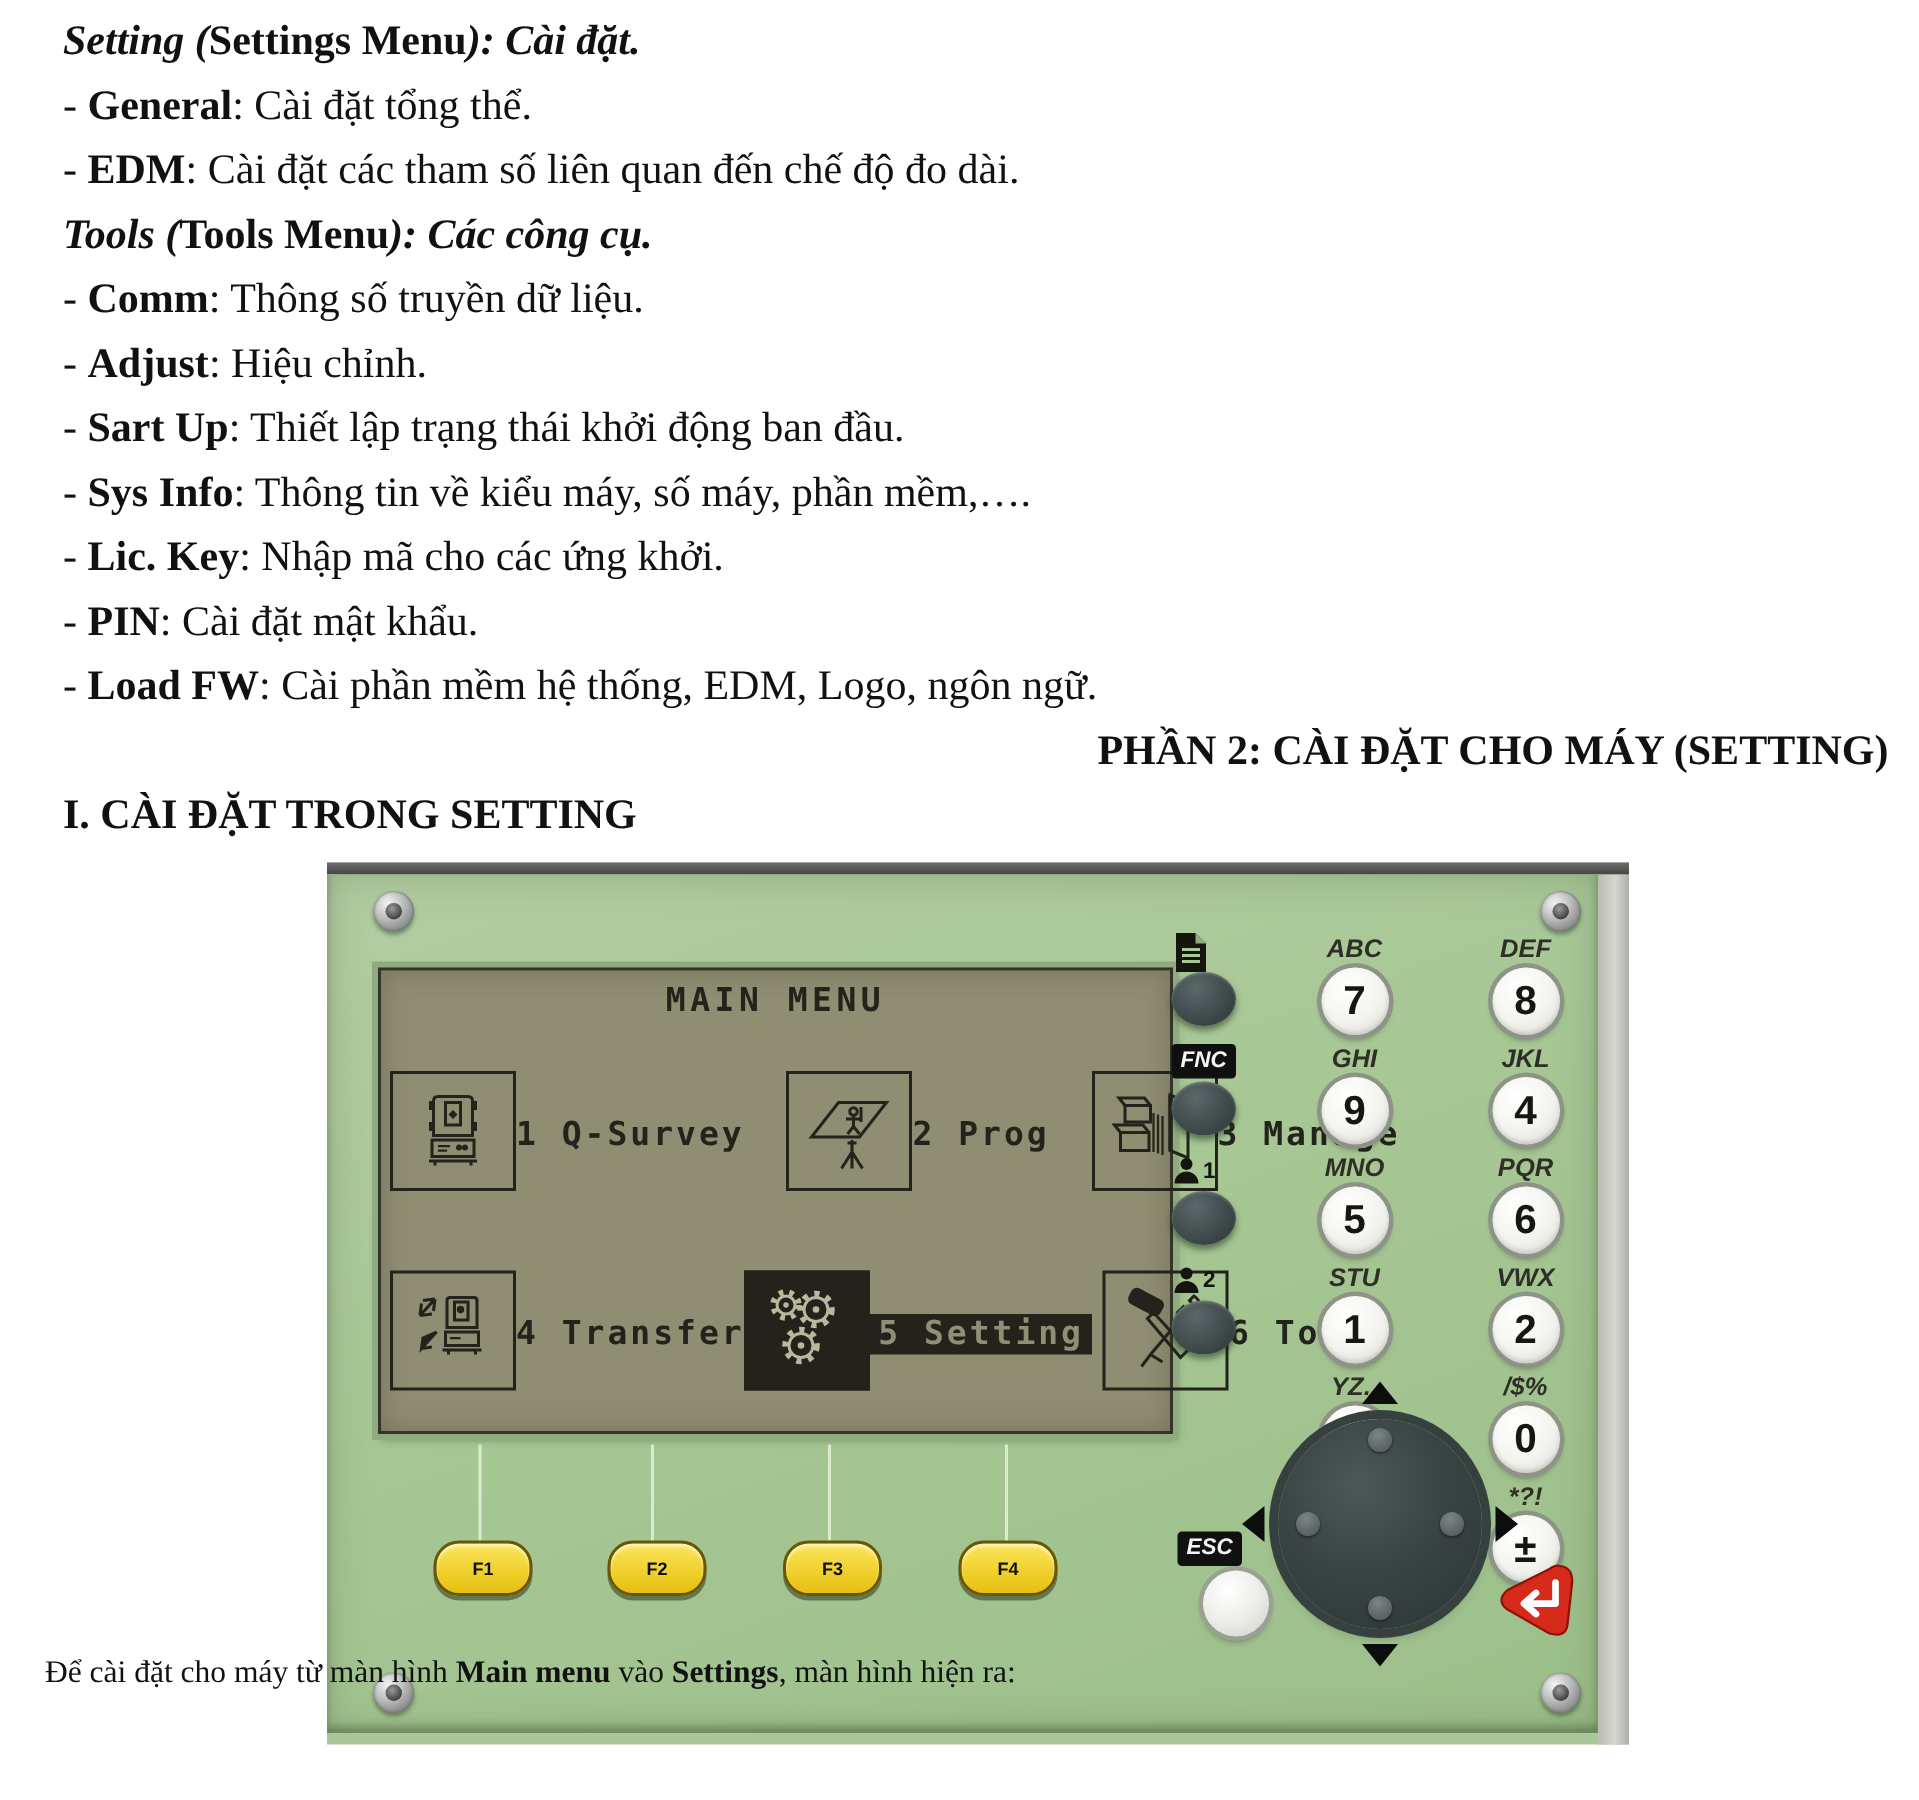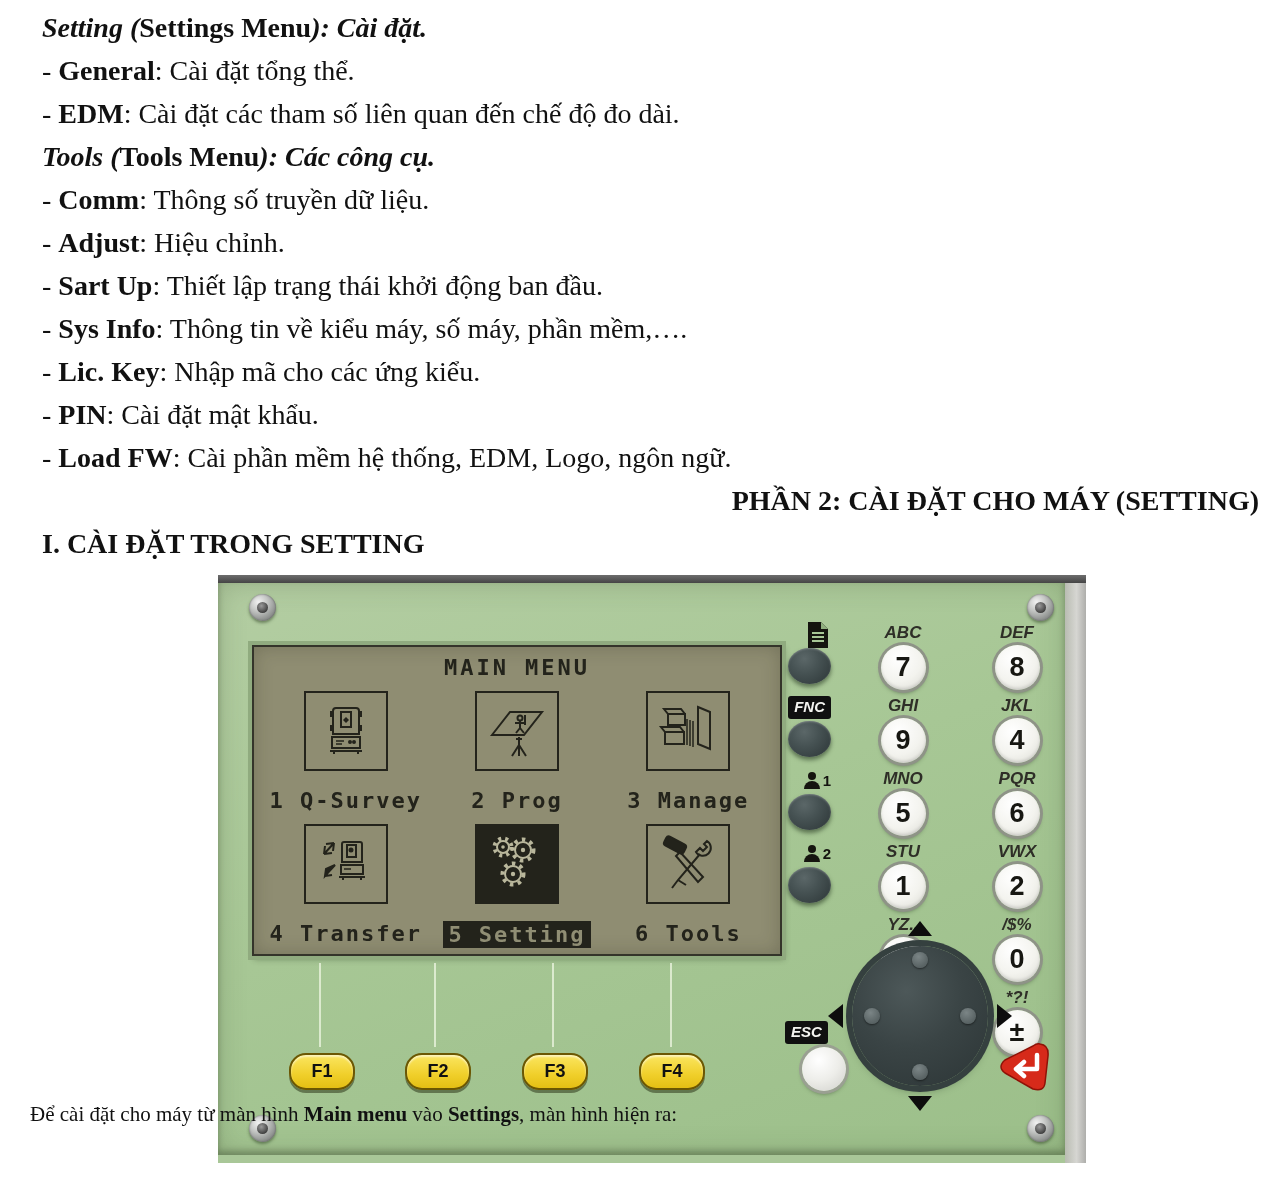--- a/index.html
+++ b/index.html
@@ -29,35 +29,35 @@
          background:radial-gradient(circle at 40% 35%,#9a9a9a,#3c3c3c 75%);}
 
   
   .screen{position:absolute;left:34px;top:62px;width:526px;height:307px;background:#8f8d72;
           border:2px solid #34342a;
           box-shadow:0 0 0 4px #90ab7f, inset 0 0 18px rgba(40,40,25,.25), 2px 3px 6px rgba(40,55,30,.45);}
   .screen-title{position:absolute;left:0;top:8px;width:100%;text-align:center;
           font-family:"DejaVu Sans Mono", monospace;font-weight:bold;font-size:22px;letter-spacing:3px;color:#23231b;}
   #menu-grid{position:absolute;left:6px;top:38px;right:6px;bottom:4px;
           display:grid;grid-template-columns:repeat(3,1fr);grid-template-rows:1fr 1fr;}
-  .menu-cell{display:flex;flex-direction:column;align-items:center;justify-content:flex-start;padding-top:6px;gap:12px;}
+  .menu-cell{display:flex;flex-direction:row;align-items:center;justify-content:center;padding-top:6px;}
   .icon-box{width:84px;height:80px;border:2px solid #23231b;box-sizing:border-box;
           display:flex;align-items:center;justify-content:center;}
   .icon-box.filled{background:#23231b;border-color:#23231b;}
   .icon-box svg{display:block;}
   .menu-label{margin-top:5px;font-family:"DejaVu Sans Mono", monospace;font-weight:bold;font-size:22px;
           letter-spacing:2px;color:#23231b;white-space:nowrap;}
   .menu-label.selected{background:#23231b;color:#908e74;padding:1px 5px;}
 
   
   .sep-line{position:absolute;width:2px;height:84px;top:380px;background:rgba(238,246,226,.75);}
 
   
   #side-keys{position:absolute;left:563px;top:38px;width:50px;}
-  .side-cell{height:73px;display:flex;flex-direction:column;align-items:flex-end;justify-content:flex-start;}
+  .side-cell{height:73px;display:flex;flex-direction:column;align-items:flex-start;justify-content:flex-start;}
   .side-slot{height:27px;display:flex;align-items:center;justify-content:center;color:#14140f;}
   .dark-key{width:43px;height:36px;border-radius:50%;
           background:radial-gradient(circle at 38% 30%,#5b6768 0%,#465253 40%,#323c3d 85%);
           box-shadow:0 3px 4px rgba(30,45,25,.55), inset 0 1px 2px rgba(255,255,255,.25);}
   .key-chip{background:#101010;color:#f4f4f0;font-family:"Liberation Sans",sans-serif;
           font-weight:bold;font-style:italic;font-size:15px;line-height:20px;padding:1px 6px 2px;border-radius:3px;}
   .user-badge{font-family:"Liberation Sans",sans-serif;font-weight:bold;font-size:15px;margin-left:1px;}
 
   
   #numeric-keys{position:absolute;left:628px;top:38px;width:228px;
@@ -85,40 +85,40 @@
 
   .esc-chip{position:absolute;left:567px;top:438px;}
   .esc-key{position:absolute;left:584px;top:464px;width:44px;height:44px;border-radius:50%;
           background:radial-gradient(circle at 38% 30%,#ffffff 0%,#ececе8 50%,#cfcfca 100%);
           background:radial-gradient(circle at 38% 30%,#ffffff 0%,#ececc e8 50%,#cfcfca 100%);
           background:radial-gradient(circle at 38% 30%,#ffffff 0%,#ededE9 50%,#cfcfca 100%);
           box-shadow:0 0 0 3px #9aa092, 0 3px 4px rgba(30,45,25,.5);}
   .enter-key{position:absolute;left:778px;top:458px;width:58px;height:54px;}
 
   
-  .f-key{position:absolute;top:470px;width:66px;height:37px;border-radius:17px;
+  .f-key{position:absolute;top:444px;width:66px;height:37px;border-radius:17px;
           background:linear-gradient(#f9e257 10%,#f0cf2a 60%,#e4bf14 100%);
           border:2px solid #6b5703;box-sizing:border-box;
           box-shadow:0 3px 0 rgba(45,55,25,.55), inset 0 2px 2px rgba(255,255,255,.6);
           display:flex;align-items:center;justify-content:center;
-          font-family:"Liberation Sans",sans-serif;font-weight:bold;font-size:18px;color:#111;}
+          font-family:"Liberation Sans",sans-serif;font-weight:bold;font-size:12px;color:#111;}
 </style>
 </head>
 <body>
 
 <div id="doc-lines">
     <div class="doc-line heading"><span class="seg-bi">Setting (</span><span class="seg-b">Settings Menu</span><span class="seg-bi">): Cài đặt.</span></div>
     <div class="doc-line item"><span class="seg-n">- </span><span class="seg-b">General</span><span class="seg-n">: Cài đặt tổng thể.</span></div>
     <div class="doc-line item"><span class="seg-n">- </span><span class="seg-b">EDM</span><span class="seg-n">: Cài đặt các tham số liên quan đến chế độ đo dài.</span></div>
     <div class="doc-line heading"><span class="seg-bi">Tools (</span><span class="seg-b">Tools Menu</span><span class="seg-bi">): Các công cụ.</span></div>
     <div class="doc-line item"><span class="seg-n">- </span><span class="seg-b">Comm</span><span class="seg-n">: Thông số truyền dữ liệu.</span></div>
     <div class="doc-line item"><span class="seg-n">- </span><span class="seg-b">Adjust</span><span class="seg-n">: Hiệu chỉnh.</span></div>
     <div class="doc-line item"><span class="seg-n">- </span><span class="seg-b">Sart Up</span><span class="seg-n">: Thiết lập trạng thái khởi động ban đầu.</span></div>
     <div class="doc-line item"><span class="seg-n">- </span><span class="seg-b">Sys Info</span><span class="seg-n">: Thông tin về kiểu máy, số máy, phần mềm,….</span></div>
-    <div class="doc-line item"><span class="seg-n">- </span><span class="seg-b">Lic. Key</span><span class="seg-n">: Nhập mã cho các ứng kiểu.</span></div>
+    <div class="doc-line item"><span class="seg-n">- </span><span class="seg-b">Lic. Key</span><span class="seg-n">: Nhập mã cho các ứng khởi.</span></div>
     <div class="doc-line item"><span class="seg-n">- </span><span class="seg-b">PIN</span><span class="seg-n">: Cài đặt mật khẩu.</span></div>
     <div class="doc-line item"><span class="seg-n">- </span><span class="seg-b">Load FW</span><span class="seg-n">: Cài phần mềm hệ thống, EDM, Logo, ngôn ngữ.</span></div>
     <div class="doc-line center"><span class="seg-b">PHẦN 2: CÀI ĐẶT CHO MÁY (SETTING)</span></div>
     <div class="doc-line heading"><span class="seg-b">I. CÀI ĐẶT TRONG SETTING</span></div>
   </div>
 
 <div class="device">
   <div class="dev-top-edge"></div>
   <div class="dev-side-edge"></div>
   <div class="panel">

